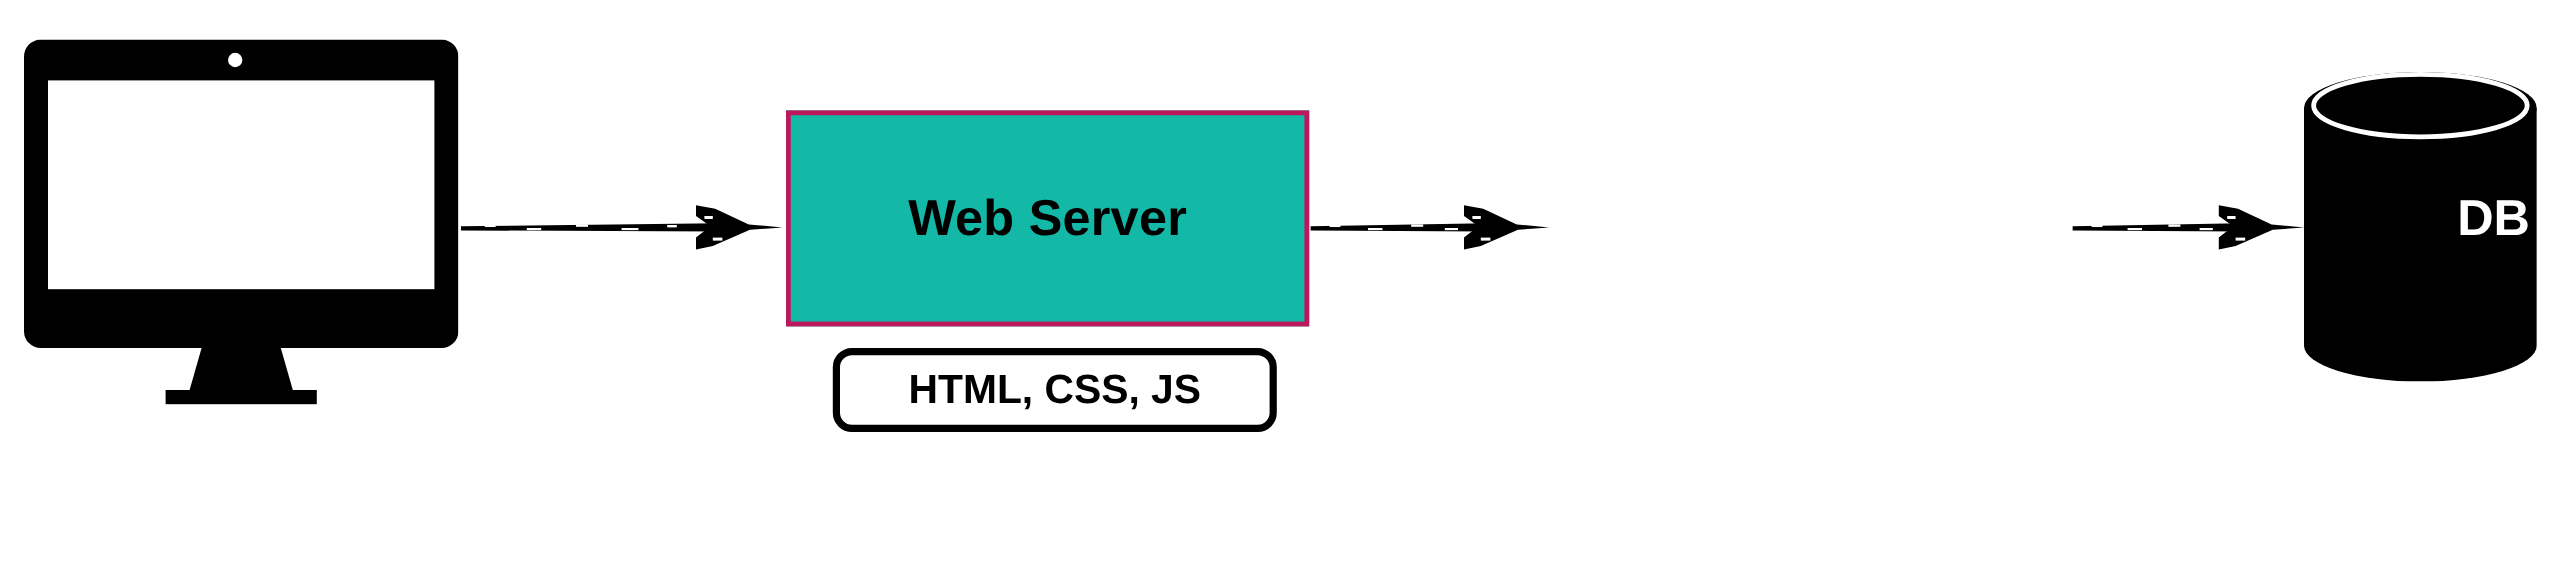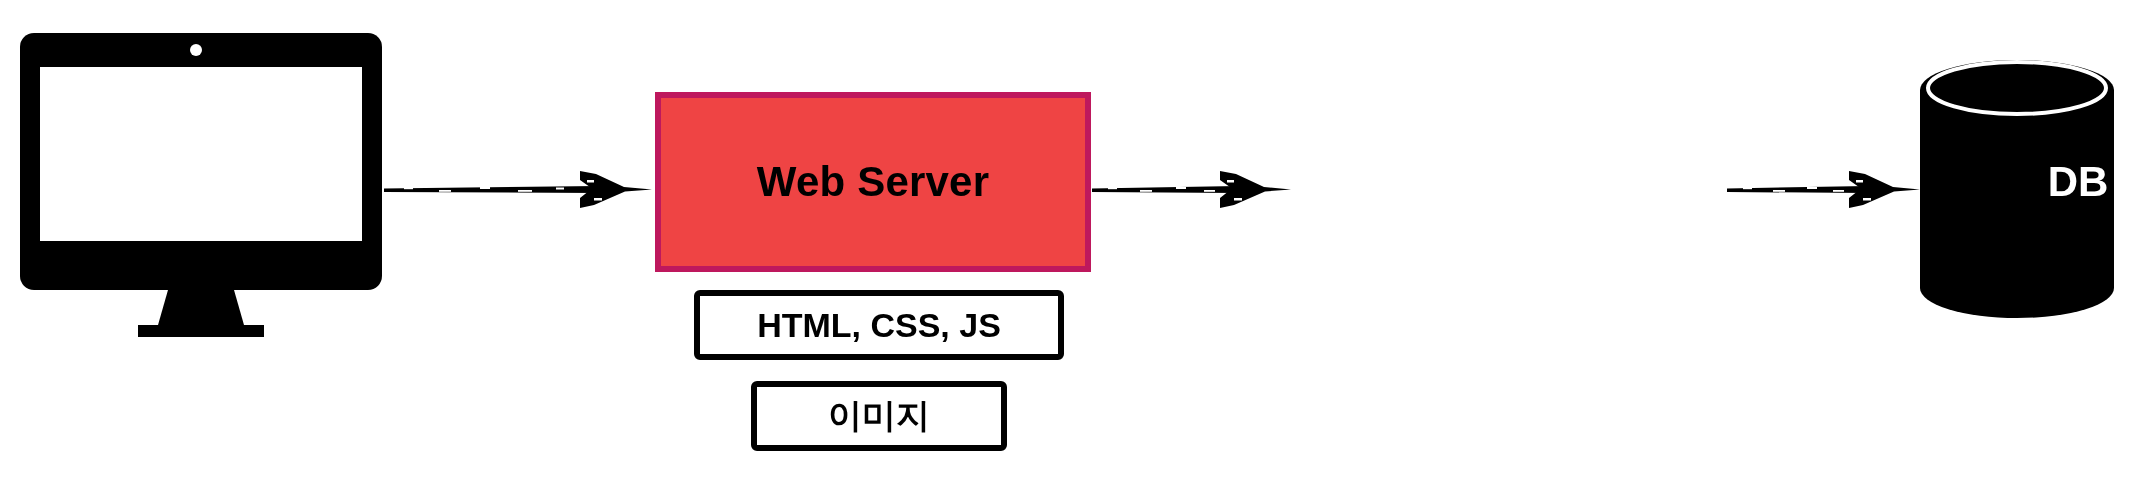--- a/index.html
+++ b/index.html
@@ -28,40 +28,40 @@
   }
   .monitor-icon svg { display: block; width: 100%; height: 100%; }
 
   
   .arrow { height: 60px; }
   .arrow svg { display: block; width: 100%; height: 100%; }
 
   
   .node-box {
     box-sizing: border-box;
-    border: 6px solid #be185d;
-    background: #ef4444;
+    border: 4px solid #be185d;
+    background: #14b8a6;
     display: flex;
     align-items: center;
     justify-content: center;
     text-align: center;
   }
   .node-box-label {
     font-size: 42px;
     font-weight: bold;
     color: #000000;
     letter-spacing: 0.2px;
     white-space: nowrap;
   }
 
   
   .pill {
     box-sizing: border-box;
     border: 6px solid #000000;
-    border-radius: 6px;
+    border-radius: 16px;
     background: #ffffff;
     display: flex;
     align-items: center;
     justify-content: center;
   }
   .pill-label {
     font-size: 34px;
     font-weight: bold;
     color: #000000;
     white-space: nowrap;
@@ -125,23 +125,20 @@
   </div>
 
   <div class="abs node-box" style="left:655px; top:92px; width:436px; height:180px;">
     <span class="node-box-label">Web Server</span>
   </div>
 
   <div class="abs pill" style="left:694px; top:290px; width:370px; height:70px;">
     <span class="pill-label">HTML, CSS, JS</span>
   </div>
 
-  <div class="abs pill" style="left:751px; top:381px; width:256px; height:70px;">
-    <span class="pill-label kr">이미지</span>
-  </div>
 
   <div class="abs arrow" style="left:1092px; top:160px; width:202px;">
     <svg viewBox="0 0 202 60" xmlns="http://www.w3.org/2000/svg">
       <g fill="#000000">
         <path d="M0 28.5 L146 26 L146 33 L0 32 Z"></path>
         <path d="M128 11 L128 20 L140 28.5 L128 38 L128 48 L142 45 L173 31.5 L199 29.5 L172 27 L144 14 Z"></path>
         <rect x="16" y="27" width="9" height="2.2" fill="#ffffff"></rect>
         <rect x="48" y="30" width="12" height="1.8" fill="#ffffff"></rect>
         <rect x="84" y="27" width="10" height="2" fill="#ffffff"></rect>
         <rect x="112" y="30" width="11" height="1.8" fill="#ffffff"></rect>

